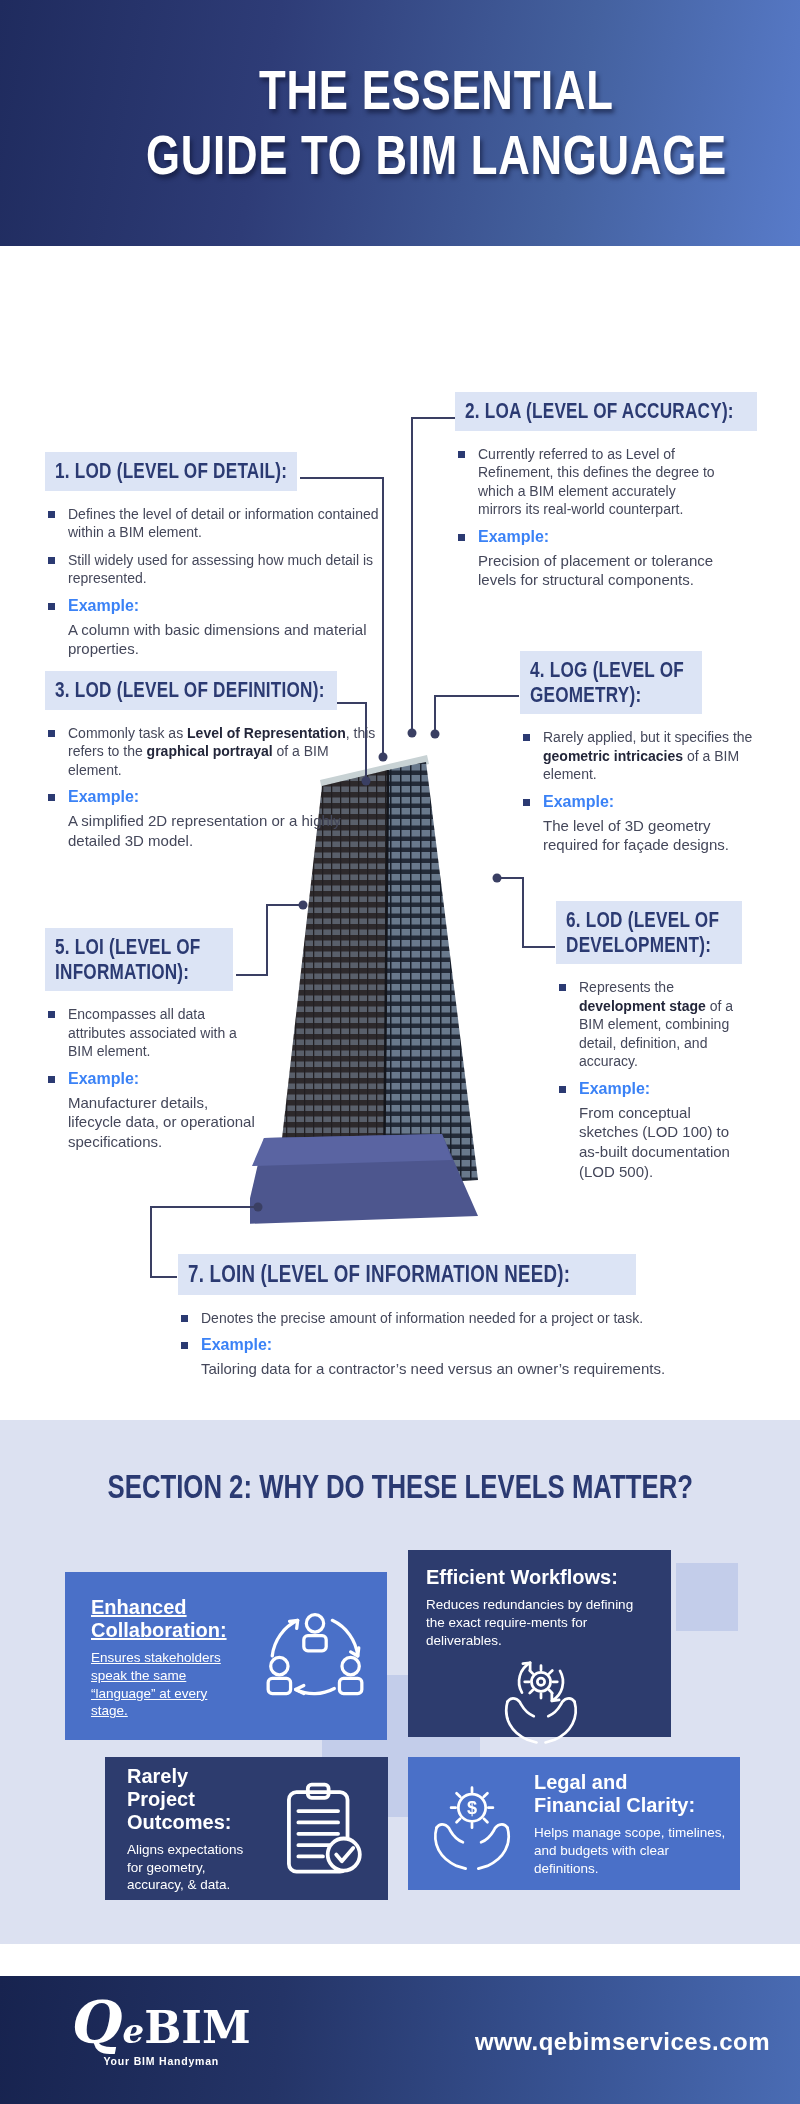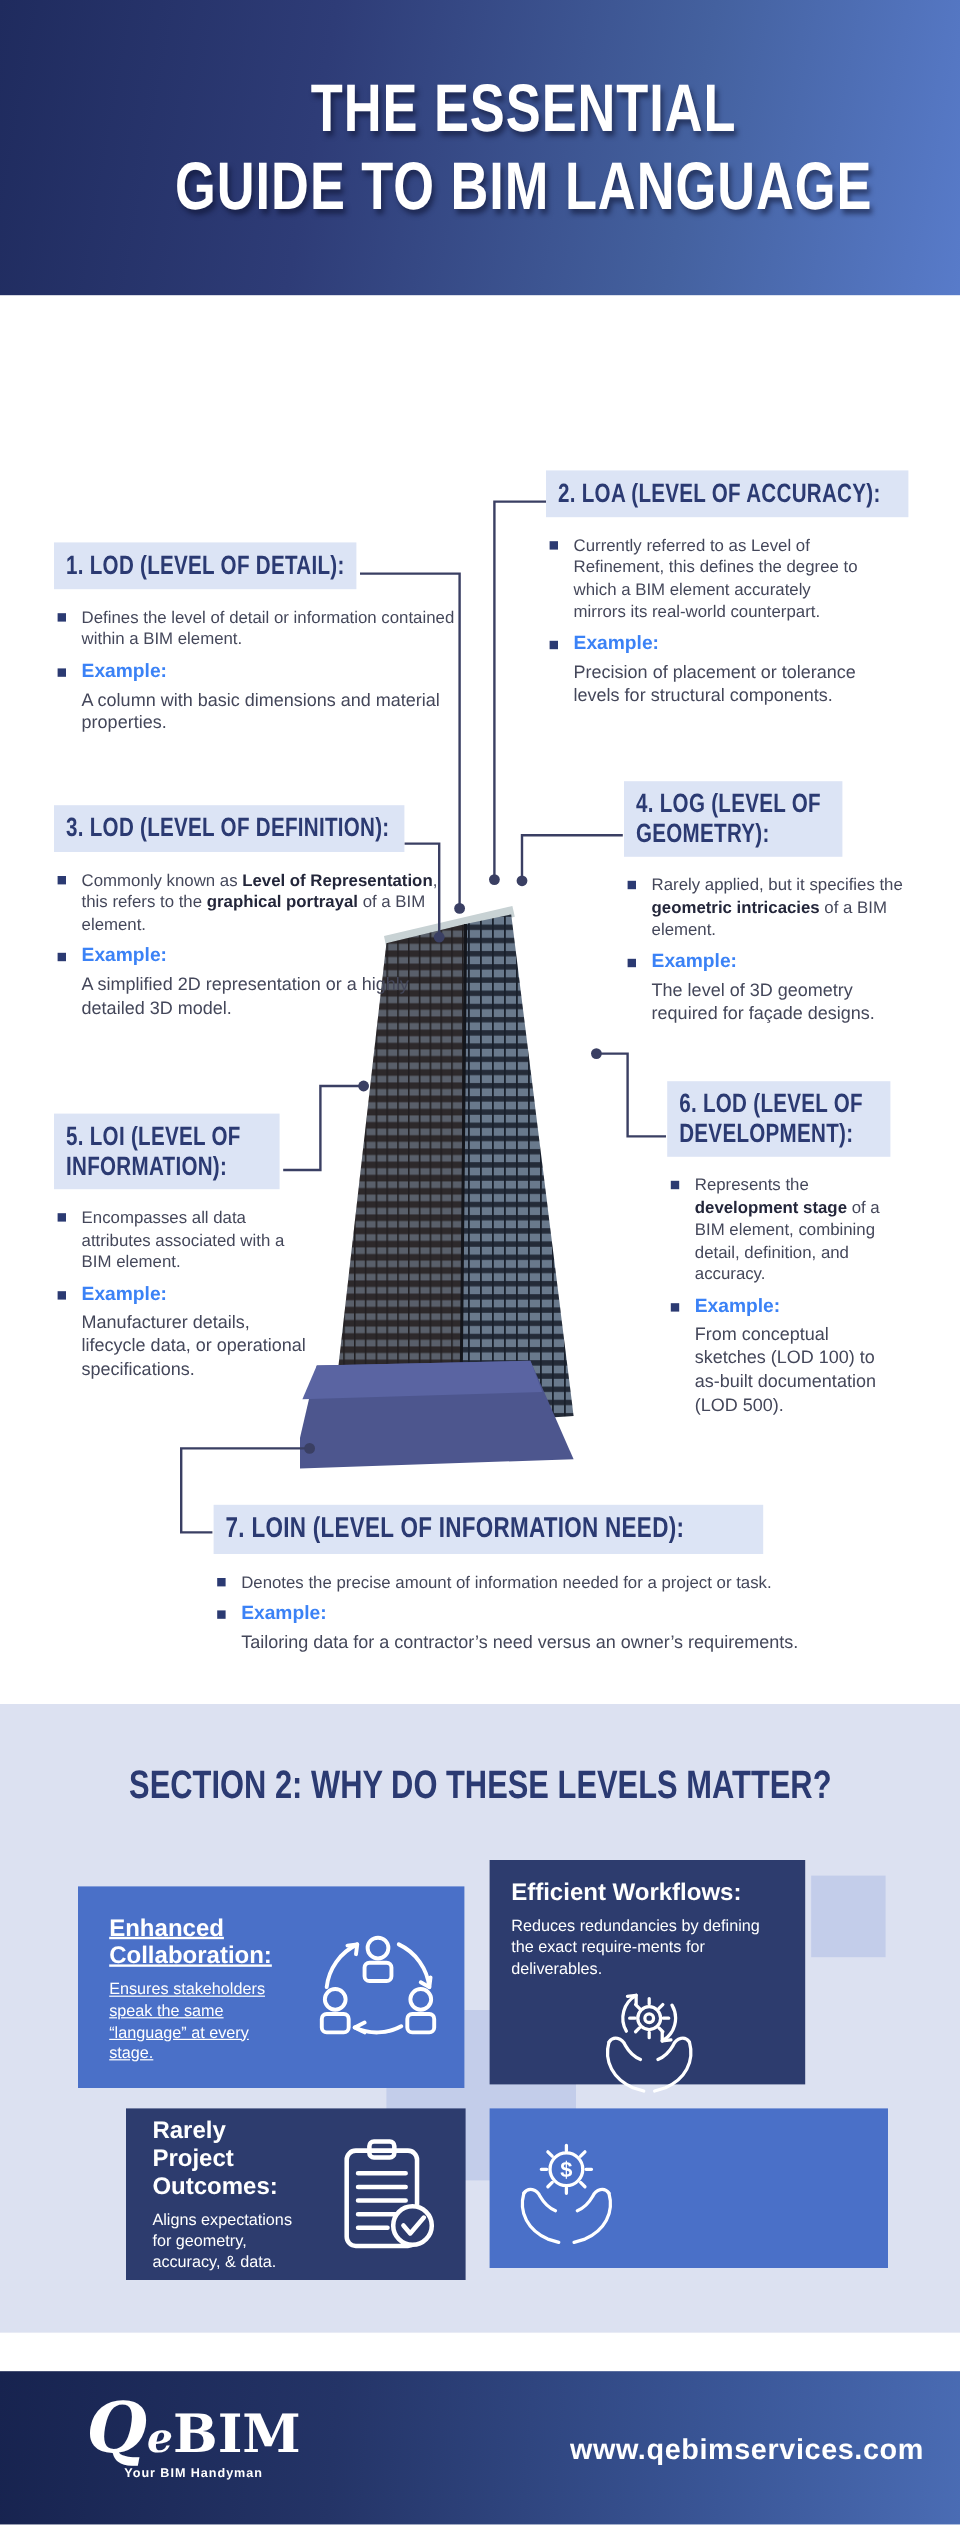--- a/index.html
+++ b/index.html
@@ -110,20 +110,21 @@
     <polyline points="260,1207 151,1207 151,1277 177,1277"></polyline>
       <circle cx="258" cy="1207" r="4.5" fill="#3a3f63" stroke="none"></circle>
   </svg>
 
   <div class="info" style="left:45px;top:452px;width:345px;">
     <div class="chip" style="width:232px;">
       <span class="cond-line">1. LOD (LEVEL OF DETAIL):</span>
     </div>
     <ul class="bullets">
         <li><span>Defines the level of detail or information contained within a BIM element.</span></li>
+        <li><span>Still widely used for assessing how much detail is represented.</span></li>
       </ul>
     <div class="ex">Example:</div>
     <div class="ex-text">A column with basic dimensions and material properties.</div>
   </div>
 
   <div class="info" style="left:455px;top:392px;width:262px;">
     <div class="chip" style="width:282px;">
       <span class="cond-line">2. LOA (LEVEL OF ACCURACY):</span>
     </div>
     <ul class="bullets">
@@ -131,21 +132,21 @@
       </ul>
     <div class="ex">Example:</div>
     <div class="ex-text">Precision of placement or tolerance levels for structural components.</div>
   </div>
 
   <div class="info" style="left:45px;top:671px;width:335px;">
     <div class="chip" style="width:272px;">
       <span class="cond-line">3. LOD (LEVEL OF DEFINITION):</span>
     </div>
     <ul class="bullets">
-        <li><span>Commonly known as </span><span class="b">Level of Representation</span><span>, this refers to the </span><span class="b">graphical portrayal</span><span> of a BIM element.</span></li>
+        <li><span>Commonly task as </span><span class="b">Level of Representation</span><span>, this refers to the </span><span class="b">graphical portrayal</span><span> of a BIM element.</span></li>
       </ul>
     <div class="ex">Example:</div>
     <div class="ex-text">A simplified 2D representation or a highly detailed 3D model.</div>
   </div>
 
   <div class="info" style="left:520px;top:651px;width:235px;">
     <div class="chip" style="width:162px;">
       <span class="cond-line">4. LOG (LEVEL OF</span>
       <span class="cond-line">GEOMETRY):</span>
     </div>
@@ -267,20 +268,27 @@
       <div class="row">
         <svg class="icon-svg" width="100" height="102" viewBox="0 0 110 110" fill="none" stroke="#ffffff" stroke-width="3" stroke-linecap="round" stroke-linejoin="round">
           <circle cx="55" cy="36" r="15"></circle>
           <path d="M73,36 h5 M68,48 l4,4 M55,53 v5 M42,48 l-4,4 M37,36 h-5 M42,24 l-4,-4 M55,19 v-5 M68,24 l4,-4"></path>
           <text x="55" y="43" text-anchor="middle" font-size="20" font-weight="bold" fill="#ffffff" stroke="none" font-family="Liberation Sans, sans-serif">$</text>
           <path d="M16,58 C11,76 20,92 38,100 L48,103"></path>
           <path d="M16,58 C20,52 28,54 31,61 C35,68 40,72 45,74"></path>
           <path d="M94,58 C99,76 90,92 72,100 L62,103"></path>
           <path d="M94,58 C90,52 82,54 79,61 C75,68 70,72 65,74"></path>
         </svg>
+        <div style="width:200px;">
+          <h3>
+            <span>Legal and</span><br>
+            <span>Financial Clarity:</span>
+          </h3>
+          <p>Helps manage scope, timelines, and budgets with clear definitions.</p>
+        </div>
       </div>
     </div>
   </div>
 
   <div class="strip"></div>
   <div class="footer">
     <div class="logo">
       <div class="logo-main"><span class="logo-q">Q</span><span class="logo-e">e</span><span class="logo-bim">BIM</span></div>
       <div class="logo-tag">Your BIM Handyman</div>
     </div>

